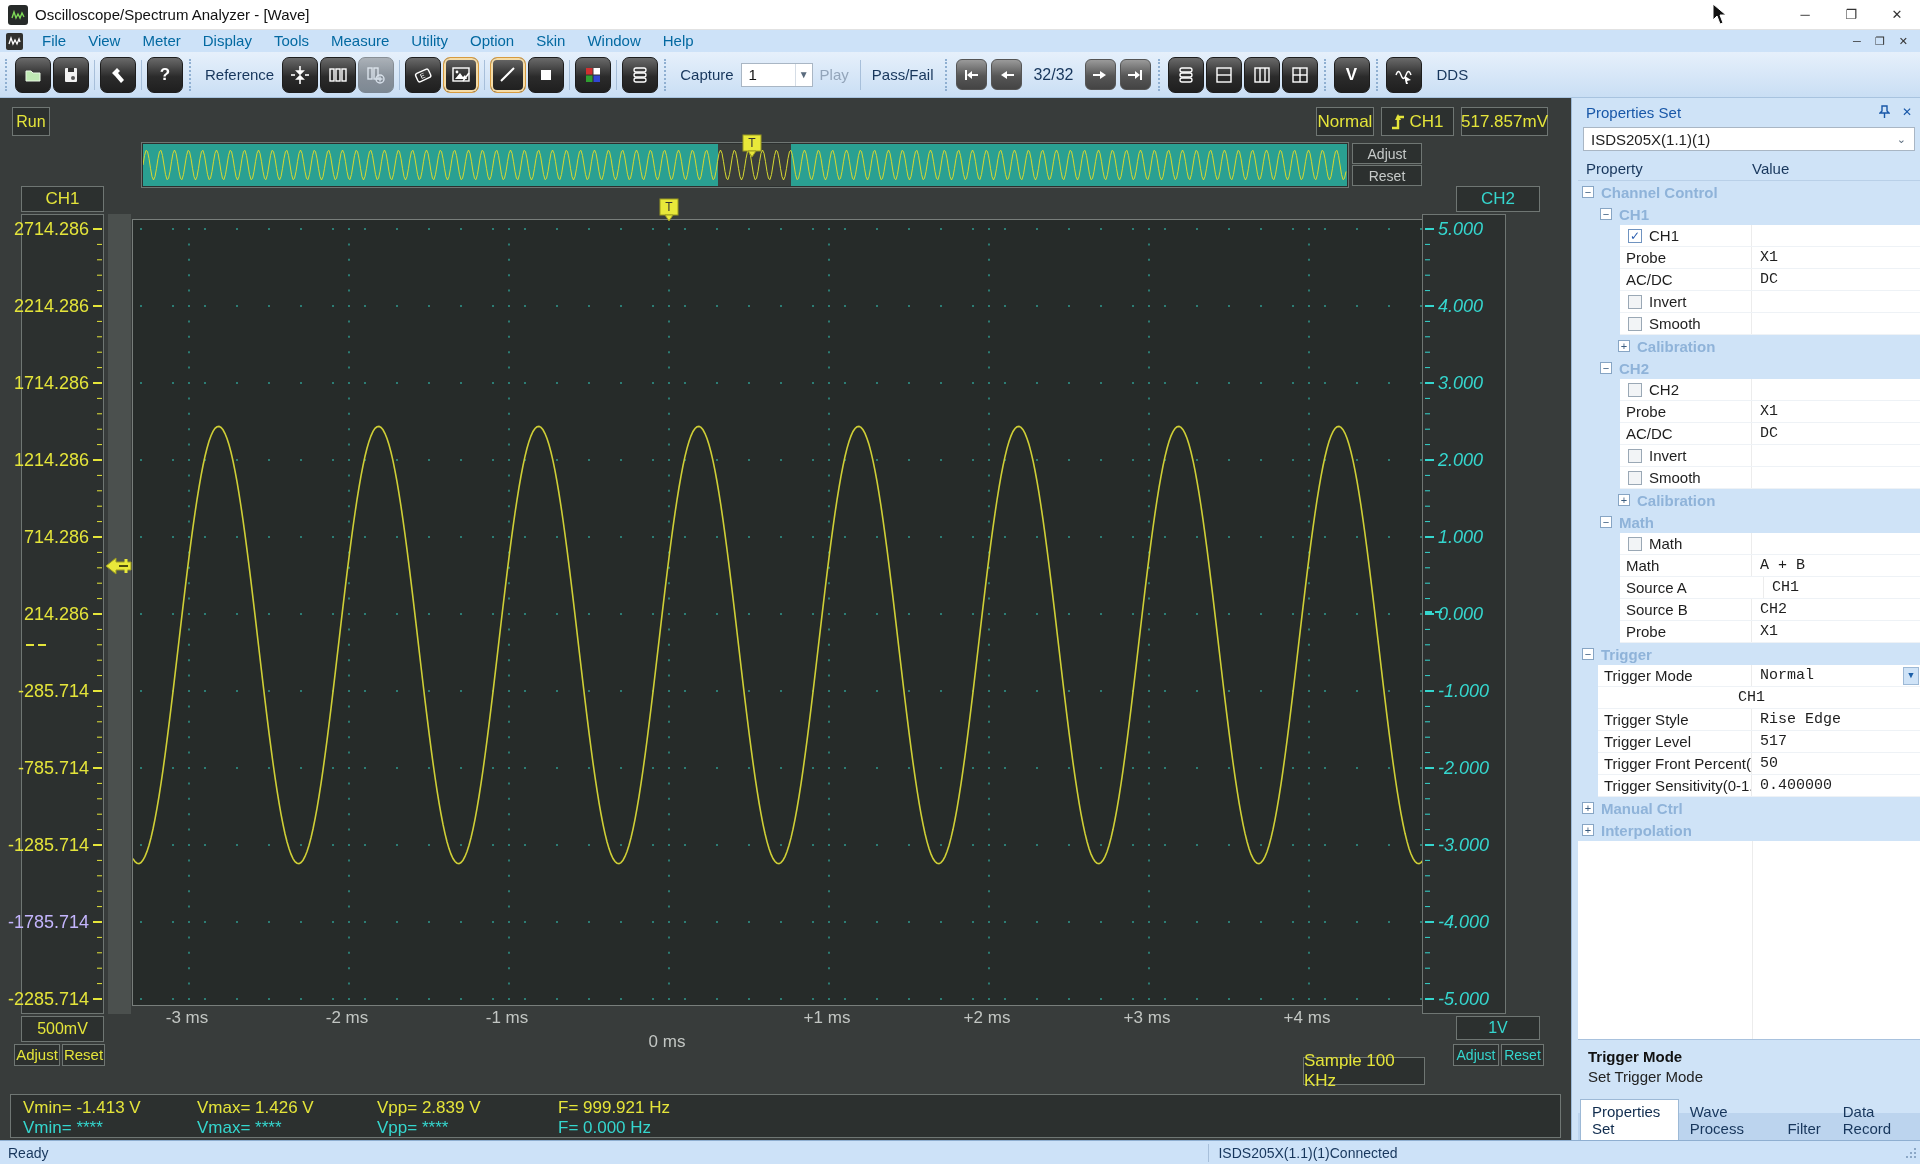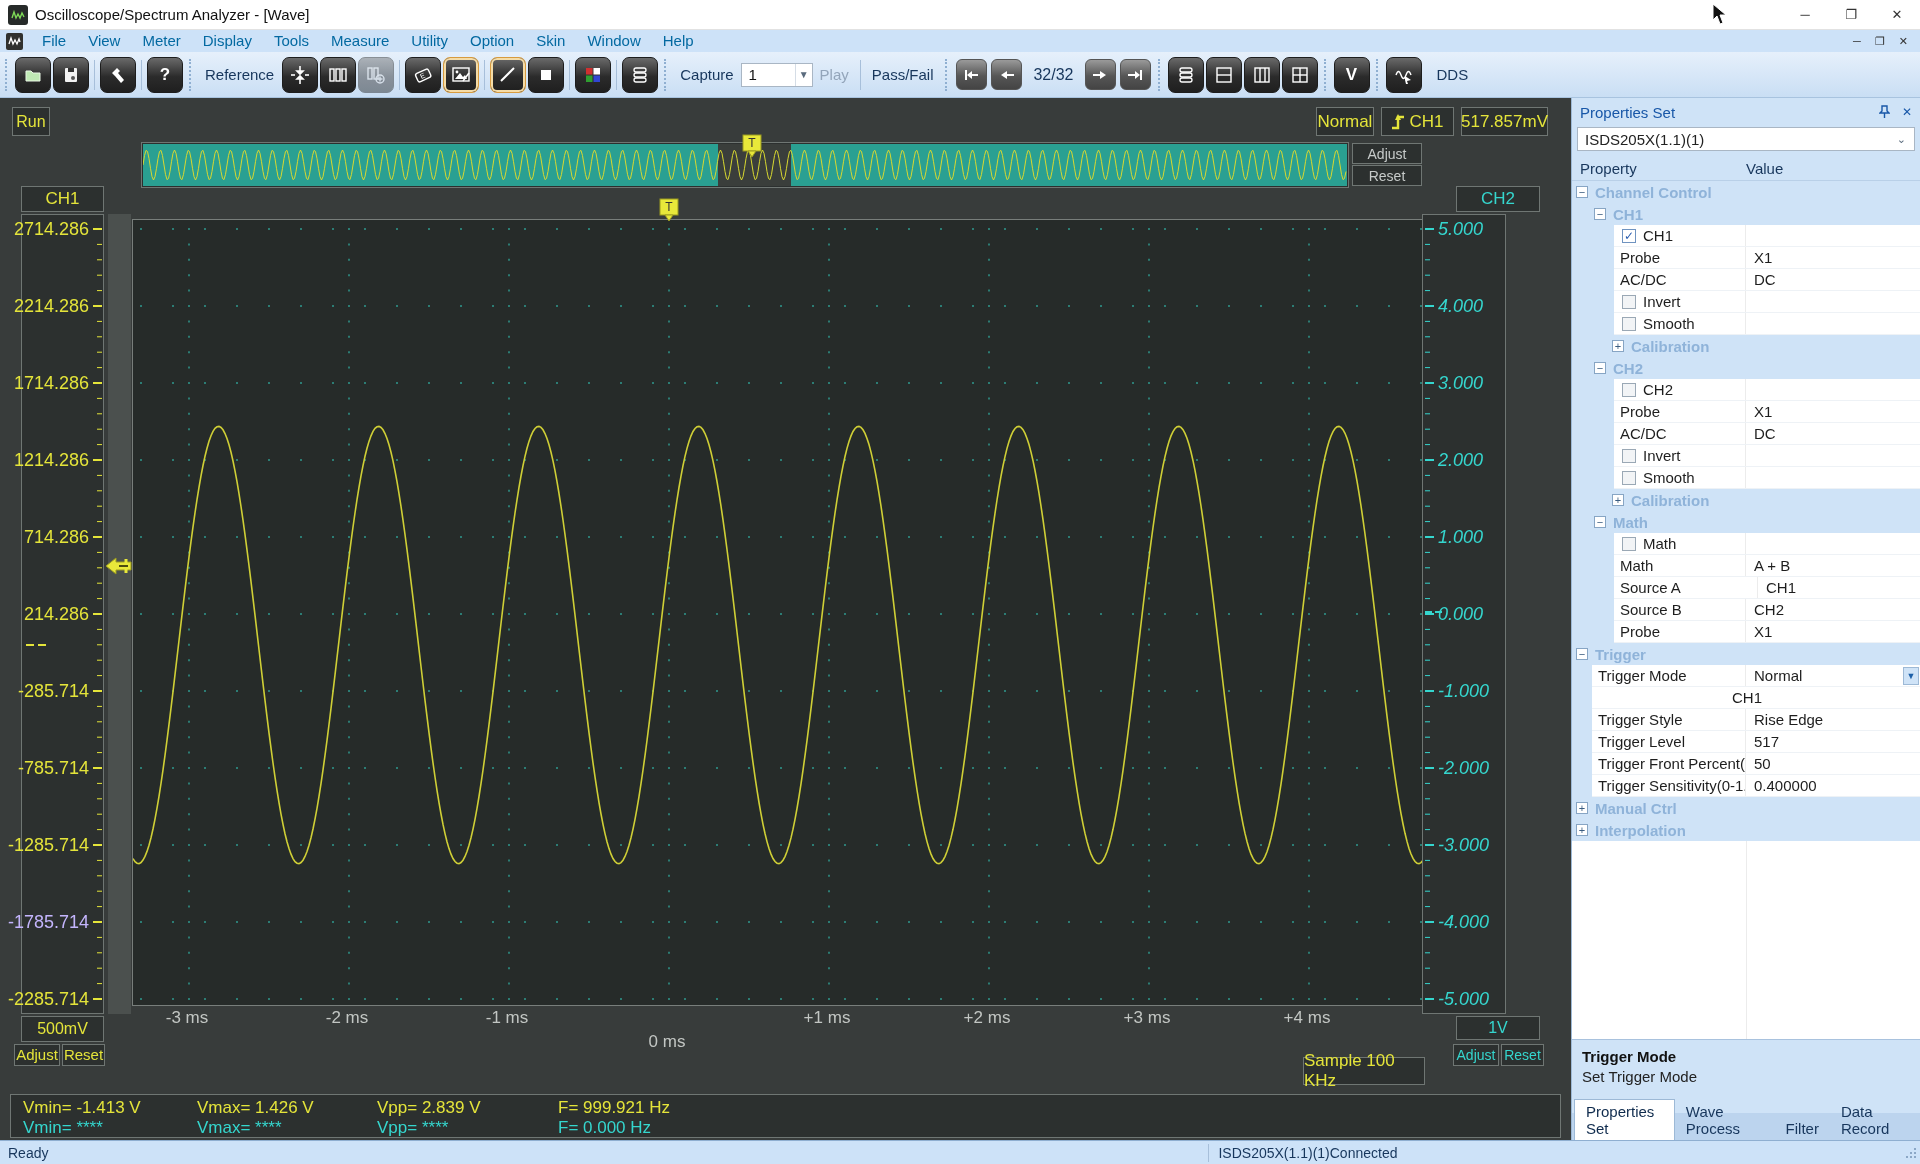--- a/index.html
+++ b/index.html
@@ -52,39 +52,39 @@
   .badge{display:flex;align-items:center;justify-content:center;color:#e4e43a;font-size:17px;}
   .ovbtn{position:absolute;left:1352px;width:70px;height:21px;background:#2c302f;
          border:1px solid #6f7673;color:#c7cbca;font-size:14px;display:flex;
          align-items:center;justify-content:center;}
   .axis-label{position:absolute;font-size:18px;line-height:22px;}
   .xlab{position:absolute;width:80px;text-align:center;color:#c2c6c3;font-size:17px;}
   .meas-item{position:absolute;font-size:17px;white-space:pre;}
   .tflag{position:absolute;}
   
   .props{position:absolute;left:1571px;top:98px;width:349px;height:1042px;background:#cfe3f7;
-         border-left:1px solid #9db9d6;display:flex;flex-direction:column;font-size:15px;}
+         border-left:1px solid #9db9d6;display:flex;flex-direction:column;font-size:15px;padding-left:6px;}
   .props-header{height:28px;display:flex;align-items:center;padding:0 8px;color:#1857a8;}
   .props-header .hico{margin-left:auto;display:flex;gap:12px;align-items:center;color:#1857a8;}
   .device-combo{height:24px;margin:1px 5px 6px 5px;background:#fff;border:1px solid #a9b6c4;
         display:flex;align-items:center;padding-left:7px;color:#222;}
   .device-combo .chev{margin-left:auto;margin-right:8px;color:#5a6b7d;font-size:11px;}
   .props-tb{height:28px;display:flex;align-items:center;border-top:1px solid #b9d0e8;
         border-bottom:1px solid #b9d0e8;color:#1c5fa8;}
   .props-tb span{padding:0 14px;border-right:1px solid #b9d0e8;line-height:20px;}
   .cols-header{height:24px;display:flex;align-items:center;color:#17365c;
         border-bottom:1px solid #b9d0e8;}
   .cols-header .c1{width:174px;padding-left:8px;}
   .prop-rows{overflow:hidden;}
   .prow{height:22px;display:flex;align-items:stretch;}
   .prow .gutter{flex:0 0 auto;}
   .prow .content{flex:1;background:#fff;display:flex;border-bottom:1px solid #eef2f6;}
   .pcell{display:flex;align-items:center;border-right:1px solid #ececec;padding-left:6px;
          color:#1e1e1e;white-space:nowrap;overflow:hidden;}
-  .vcell{flex:1;display:flex;align-items:center;padding-left:8px;color:#1e1e1e;white-space:nowrap;}
+  .vcell{flex:1;display:flex;align-items:center;padding-left:8px;color:#1e1e1e;white-space:nowrap;font-family:Liberation Mono, monospace;}
   .grow{display:flex;align-items:center;color:#8fb3d9;font-weight:bold;}
   .expander{width:12px;height:12px;background:#fff;border:1px solid #87a5c4;color:#3b5d80;
          font-size:11px;line-height:10px;text-align:center;margin-right:7px;flex:0 0 auto;font-weight:normal;}
   .cbox{width:14px;height:14px;background:#f2f4f6;border:1px solid #9aa8b5;margin:0 7px 0 2px;
         display:flex;align-items:center;justify-content:center;font-size:12px;color:#2a5db0;flex:0 0 auto;}
   .cbox.checked{background:#fff;border-color:#6f93c0;}
   .ddbtn{margin-left:auto;width:16px;height:18px;background:#cfe3f7;border:1px solid #9db9d6;
         color:#1c5fa8;font-size:9px;display:flex;align-items:center;justify-content:center;margin-right:1px;}
   .props-empty{flex:1;background:#fff;position:relative;}
   .props-empty .vline{position:absolute;left:174px;top:0;bottom:0;width:1px;background:#ececec;}

